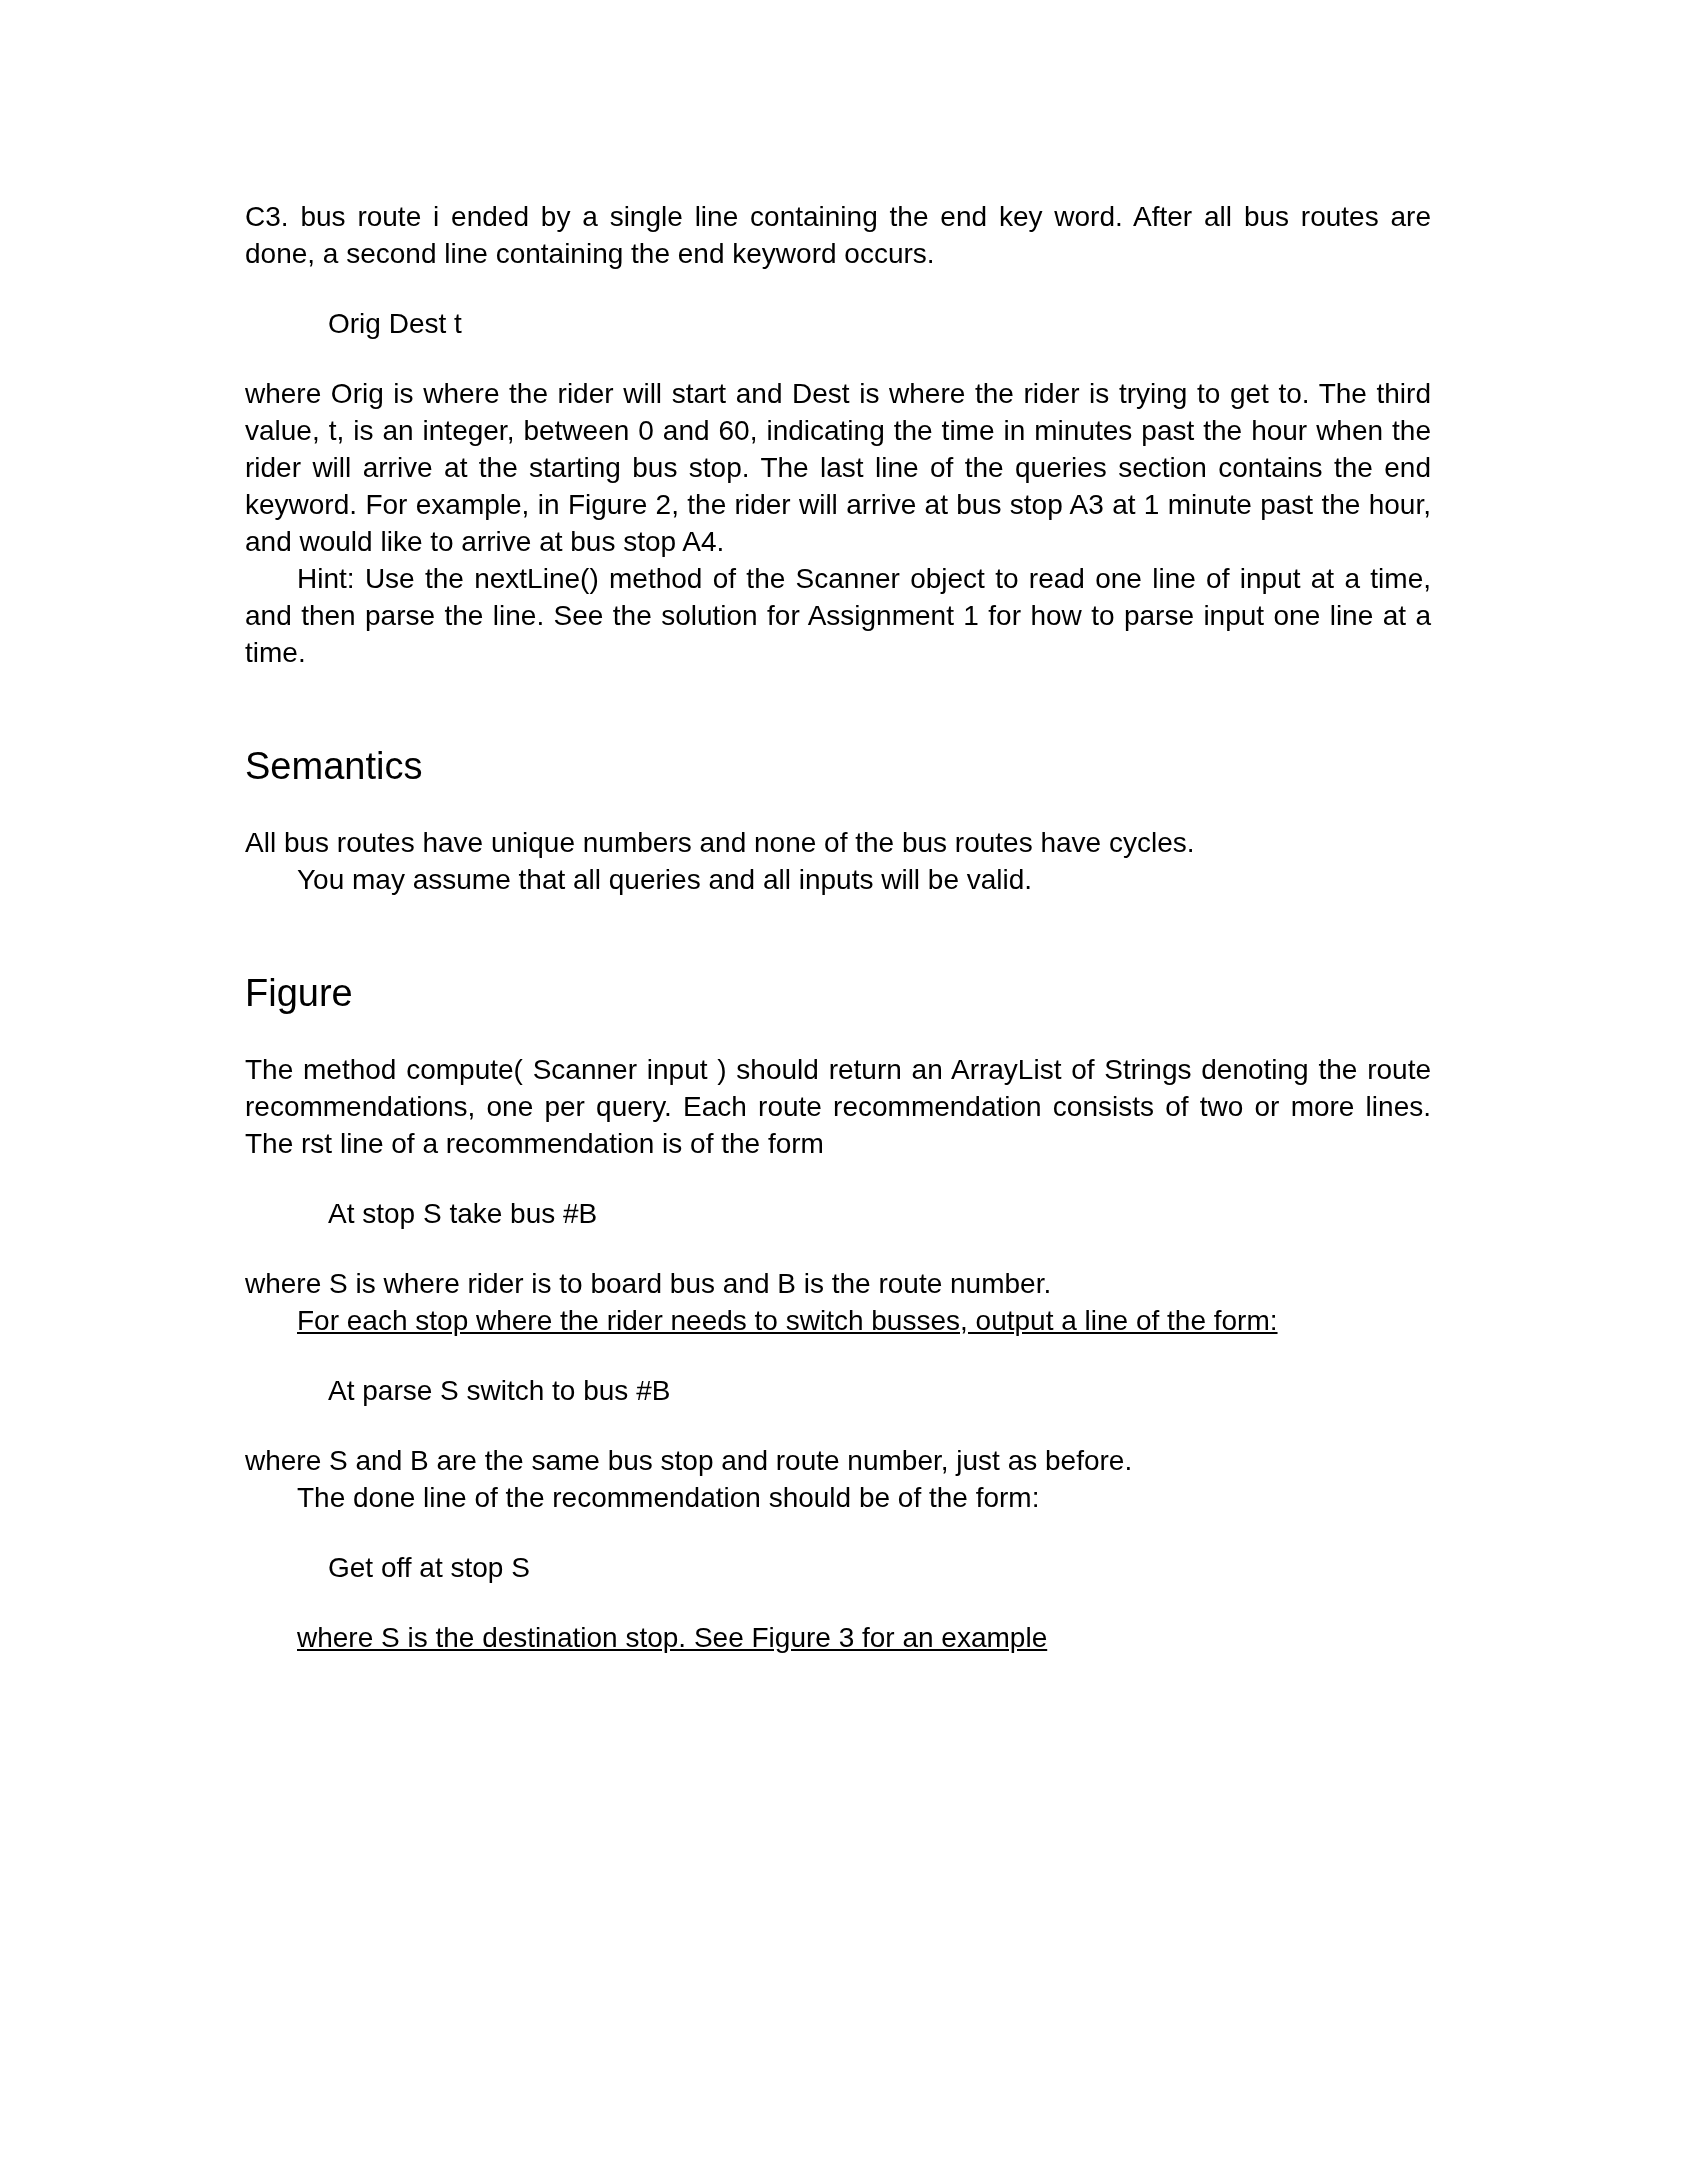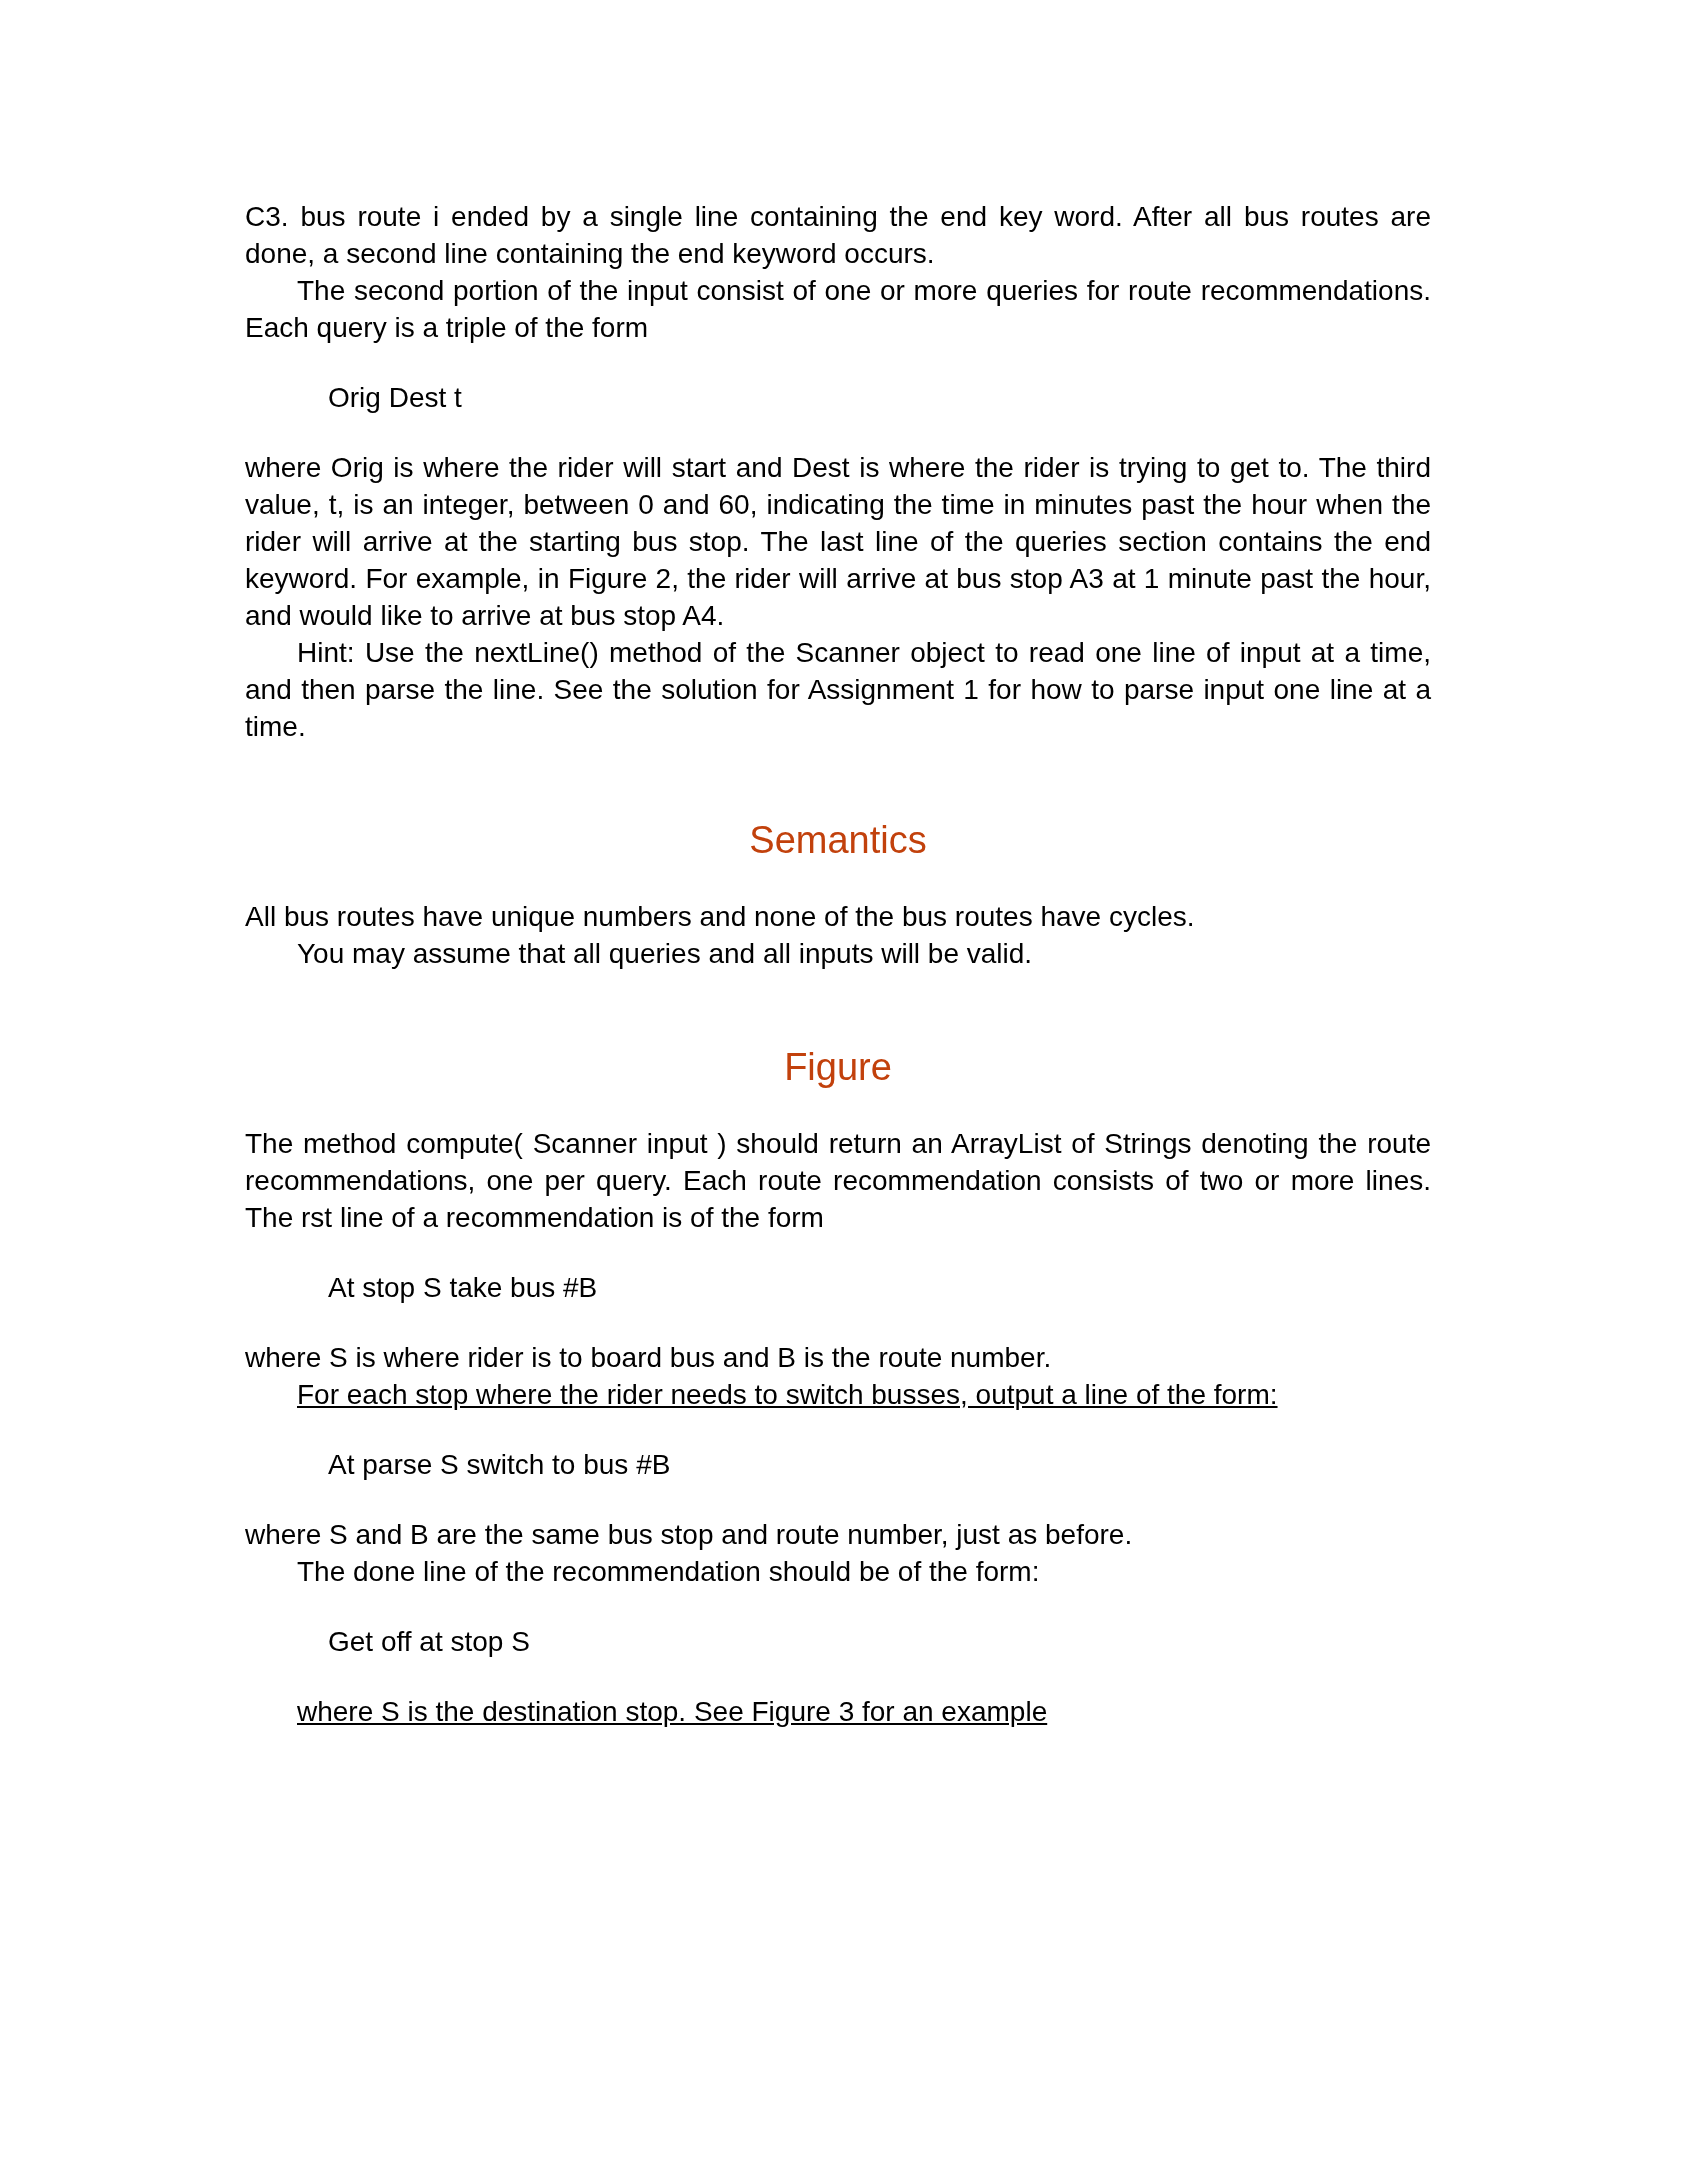--- a/index.html
+++ b/index.html
@@ -38,35 +38,34 @@
     text-decoration: underline;
   }
   .codeline {
     margin: 33px 0 33px 83px !important;
     text-align: left !important;
   }
   h2.section-heading {
     font-family: "Liberation Sans", sans-serif;
     font-size: 38px;
     font-weight: normal;
-    color: #c2410c;
+    color: #000000;
     margin: 74px 0 37px 0;
     padding: 0;
     line-height: 42px;
-    text-align: center;
+    text-align: left;
   }
 </style>
 </head>
 <body>
 
 <div class="page">
   <div class="content">
 
     <p>C3.  bus route i ended by a single line containing the end key word. After all bus routes are done, a second line containing the end keyword occurs.</p>
-    <p class="first-indent">The second portion of the input consist of one or more queries for route recommendations. Each query is a triple of the form</p>
     <p class="codeline">Orig Dest t</p>
     <p>where Orig is where the rider will start and Dest is where the rider is trying to get to. The third value, t, is an integer, between 0 and 60, indicating the time in minutes past the hour when the rider will arrive at the starting bus stop. The last line of the queries section contains the end keyword. For example, in Figure 2, the rider will arrive at bus stop A3 at 1 minute past the hour, and would like to arrive at bus stop A4.</p>
     <p class="first-indent">Hint: Use the nextLine() method of the Scanner object to read one line of input at a time, and then parse the line. See the solution for Assignment 1 for how to parse input one line at a time.</p>
 
     <h2 class="section-heading">Semantics</h2>
 
     <p>All bus routes have unique numbers and none of the bus routes have cycles.</p>
     <p class="first-indent">You may assume that all queries and all inputs will be valid.</p>
 
     <h2 class="section-heading">Figure</h2>

